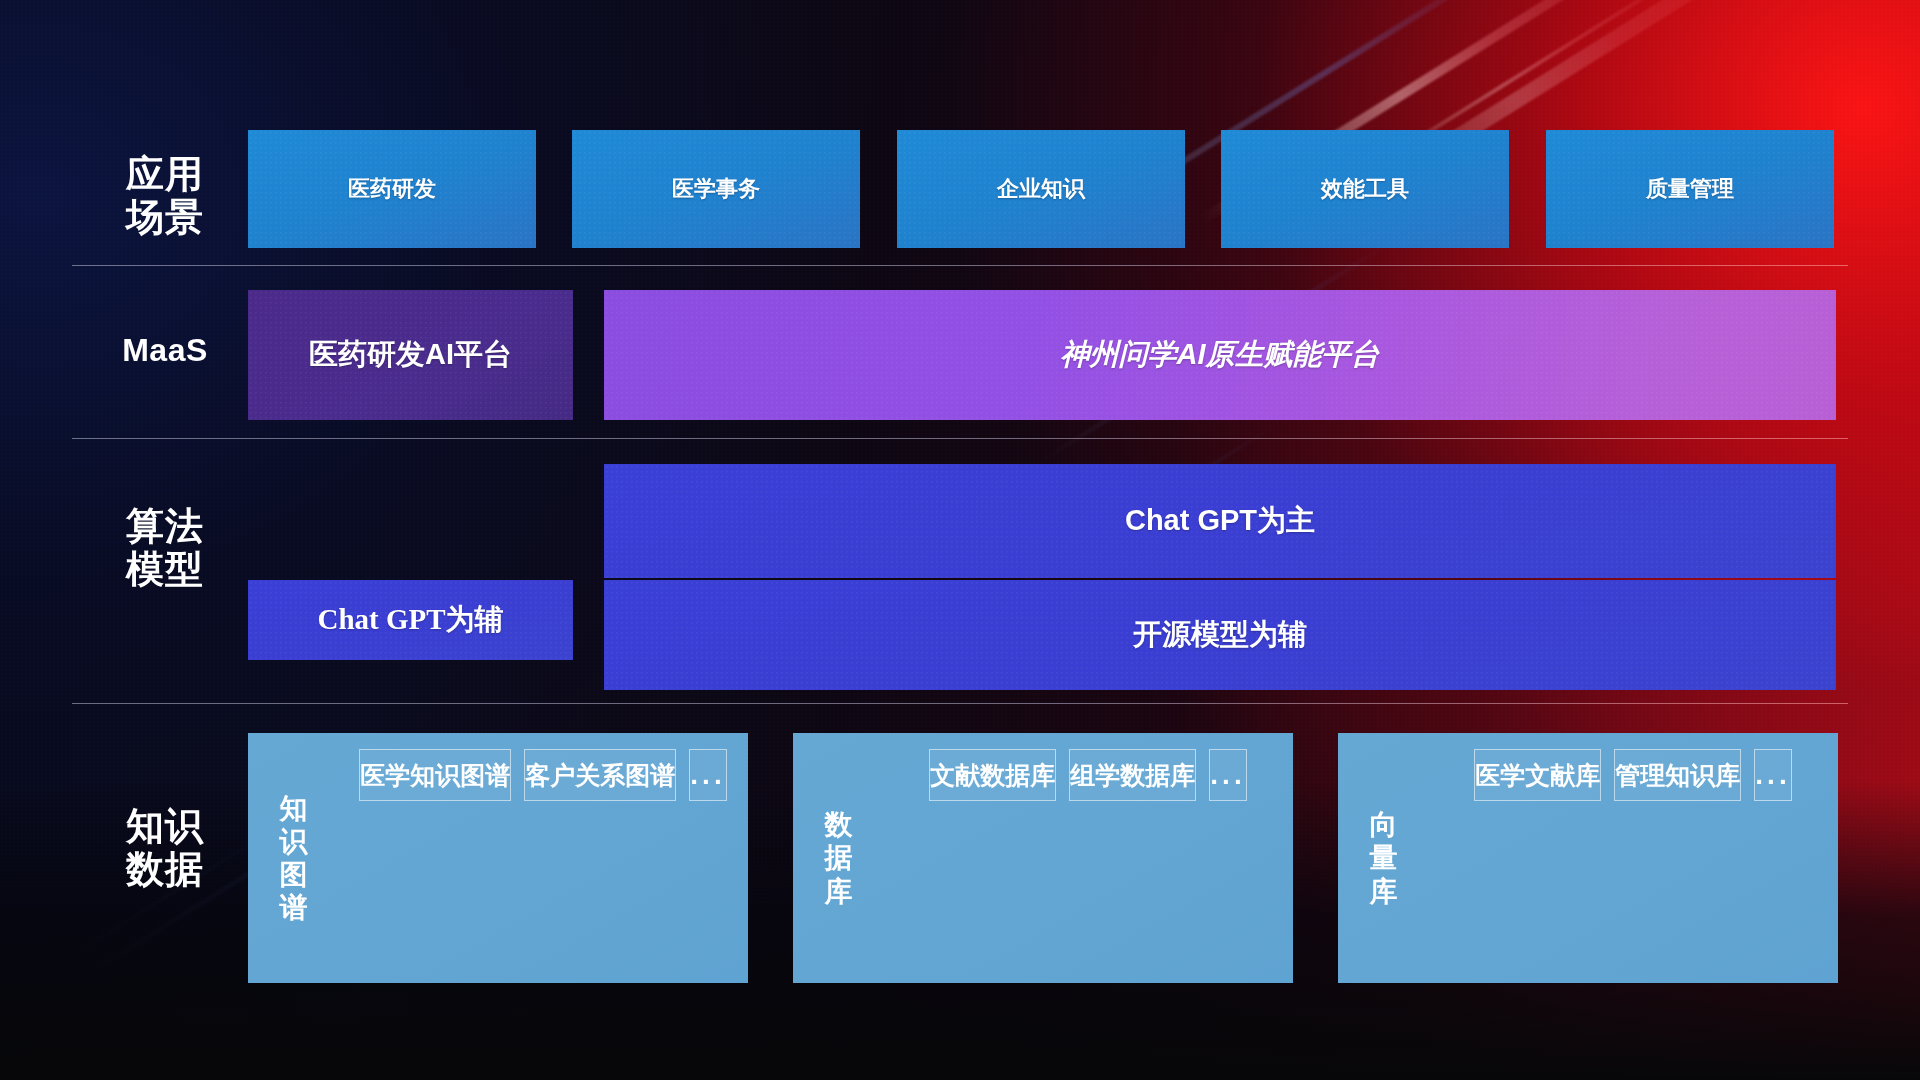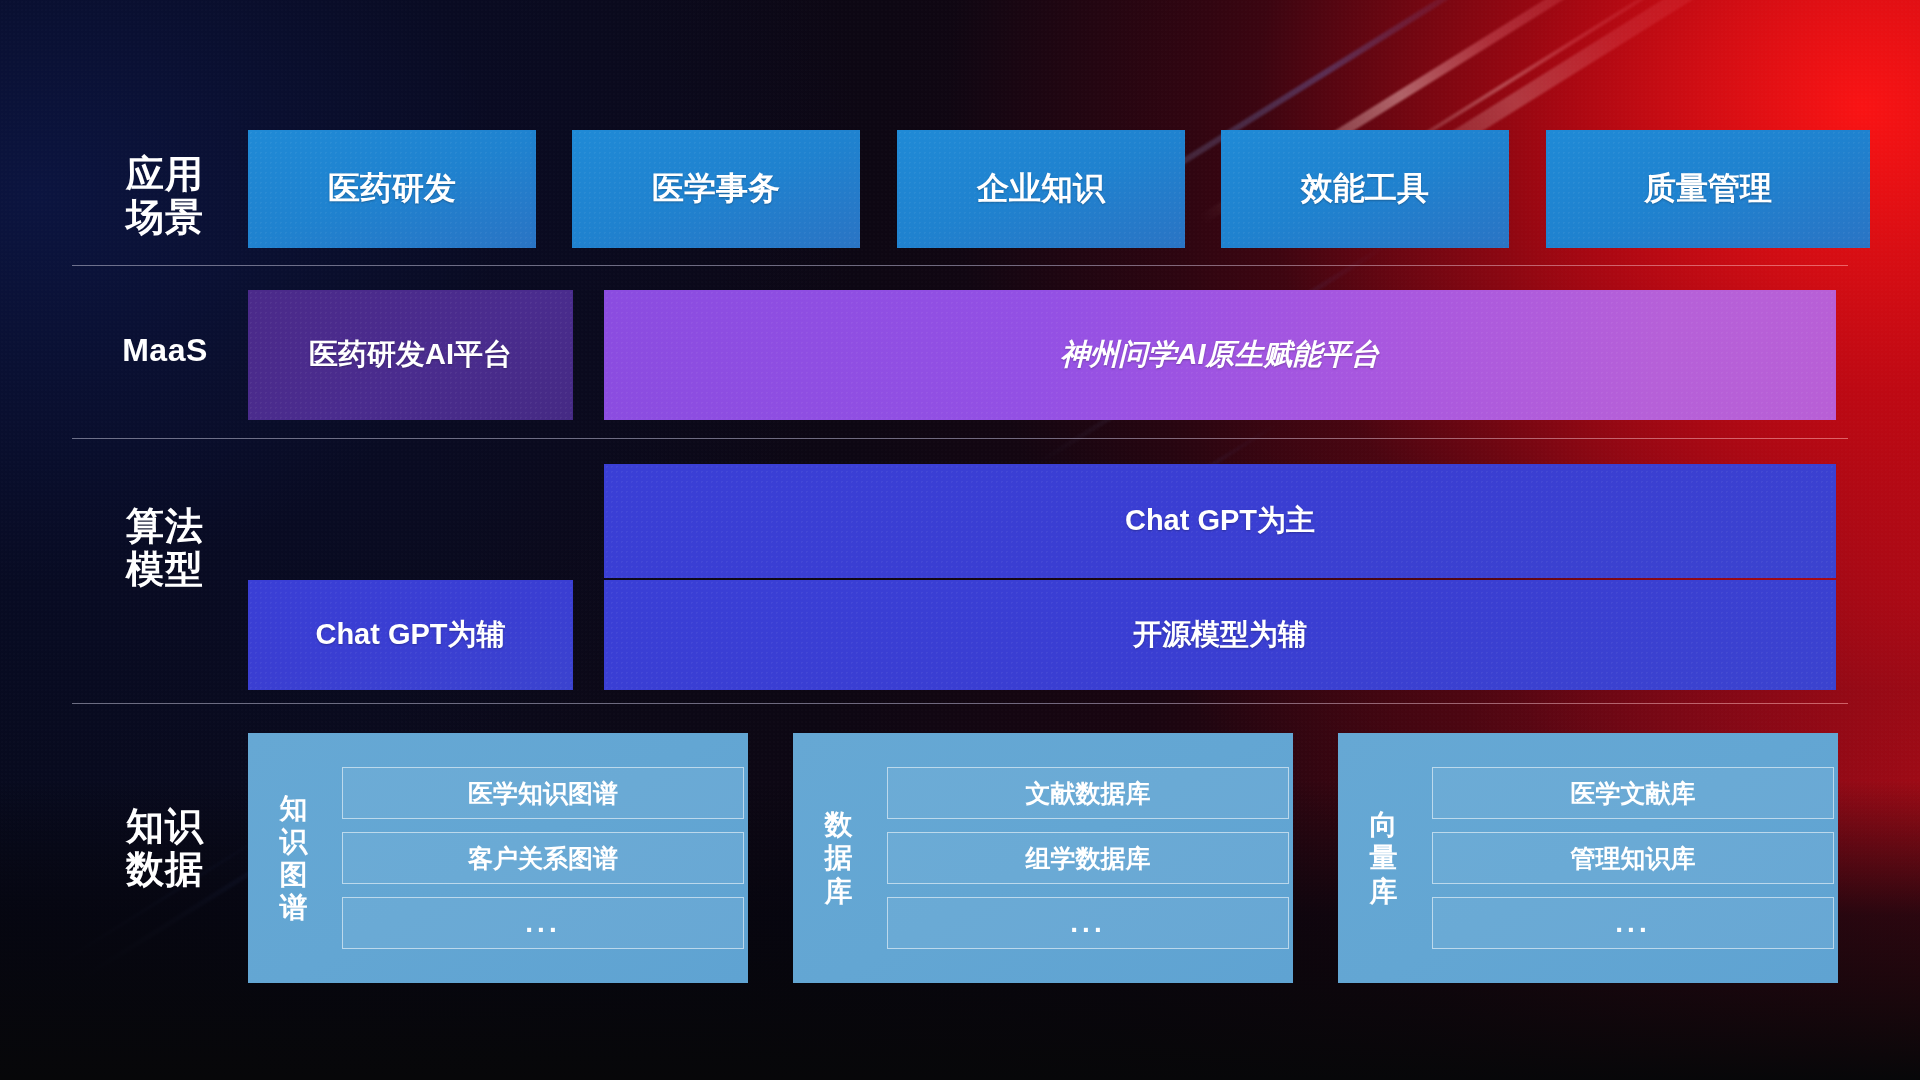--- a/index.html
+++ b/index.html
@@ -72,21 +72,21 @@
   .box .sheen {
     position:absolute; inset:0; pointer-events:none;
     background-image:radial-gradient(rgba(255,255,255,.08) 1px, transparent 1px);
     background-size:5px 5px;
     opacity:.6;
   }
   .box span.lbl { position:relative; z-index:2; }
 
   
   .app {
-    top:130px; height:118px; font-size:32px;
+    top:130px; height:118px; font-size:22px;
     background:linear-gradient(160deg, #1f8ad6 0%, #1f82cf 50%, #2a74c4 100%);
   }
 
   
   .maas-left {
     top:290px; height:130px; font-size:29px;
     background:linear-gradient(150deg, #4b2a8a 0%, #4a2c8e 55%, #452a84 100%);
   }
   .maas-right {
     top:290px; height:130px; font-size:29px;
@@ -109,21 +109,21 @@
   }
   .kgroup .ktitle {
     width:92px; flex:none;
     display:flex; align-items:center; justify-content:center;
     color:#fff; font-weight:bold; font-size:28px;
     line-height:1.18; text-align:center;
     letter-spacing:1px;
     position:relative; z-index:2;
   }
   .kgroup .kitems {
-    flex:1; display:flex; flex-direction:column;
+    flex:1; display:flex; flex-direction:row;
     justify-content:center; gap:13px;
     padding:16px 4px 16px 2px;
     position:relative; z-index:2;
   }
   .kitem {
     height:52px; border:1px solid rgba(255,255,255,.55);
     display:flex; align-items:center; justify-content:center;
     color:#fff; font-weight:bold; font-size:25px;
     background:rgba(255,255,255,.05);
   }
@@ -167,21 +167,21 @@
     <span class="lbl">医学事务</span>
   </div>
   <div class="box app" style="left:897px; width:288px;">
     <div class="sheen"></div>
     <span class="lbl">企业知识</span>
   </div>
   <div class="box app" style="left:1221px; width:288px;">
     <div class="sheen"></div>
     <span class="lbl">效能工具</span>
   </div>
-  <div class="box app" style="left:1546px; width:324px;">
+  <div class="box app" style="left:1546px; width:288px;">
     <div class="sheen"></div>
     <span class="lbl">质量管理</span>
   </div>
 
   <div class="rowlabel maas" style="top:333px;">MaaS</div>
 
   <div class="box maas-left" style="left:248px; width:325px;">
     <div class="sheen"></div>
     <span class="lbl">医药研发AI平台</span>
   </div>
@@ -192,21 +192,21 @@
 
   <div class="rowlabel" style="top:505px;">
     <div>算法</div>
     <div>模型</div>
   </div>
 
   <div class="box algo" style="left:604px; width:1232px; top:464px; height:114px;">
     <div class="sheen"></div>
     <span class="lbl">Chat GPT为主</span>
   </div>
-  <div class="box algo" style="left:248px; width:325px; top:580px; height:110px;">
+  <div class="box algo" style="left:248px; width:325px; top:580px; height:80px;font-family:Liberation Serif, serif;">
     <div class="sheen"></div>
     <span class="lbl">Chat GPT为辅</span>
   </div>
   <div class="box algo" style="left:604px; width:1232px; top:580px; height:110px;">
     <div class="sheen"></div>
     <span class="lbl">开源模型为辅</span>
   </div>
 
   <div class="rowlabel" style="top:805px;">
     <div>知识</div>

